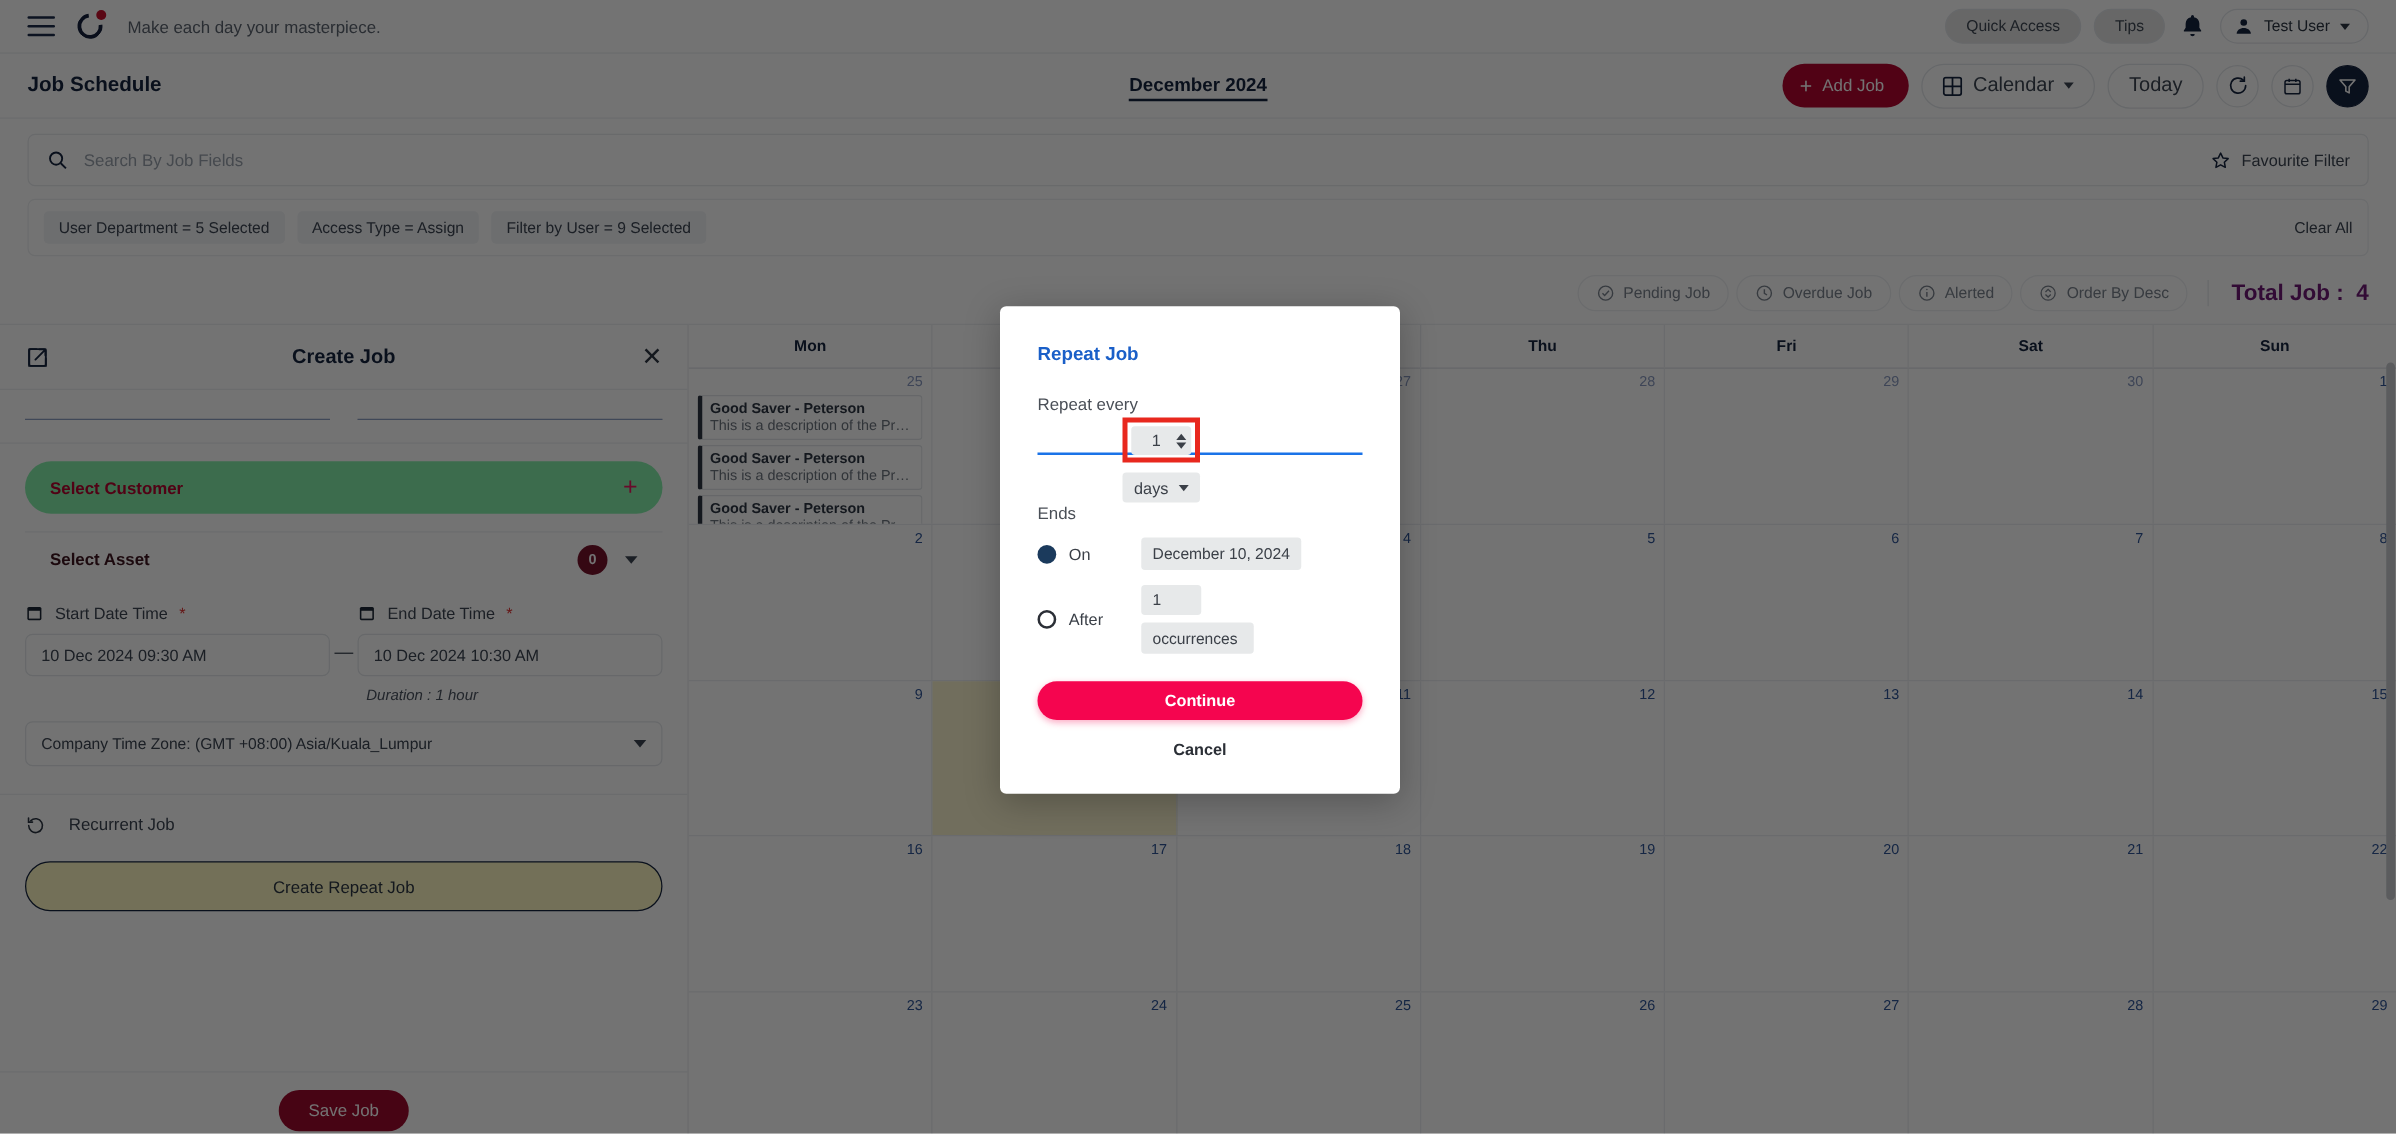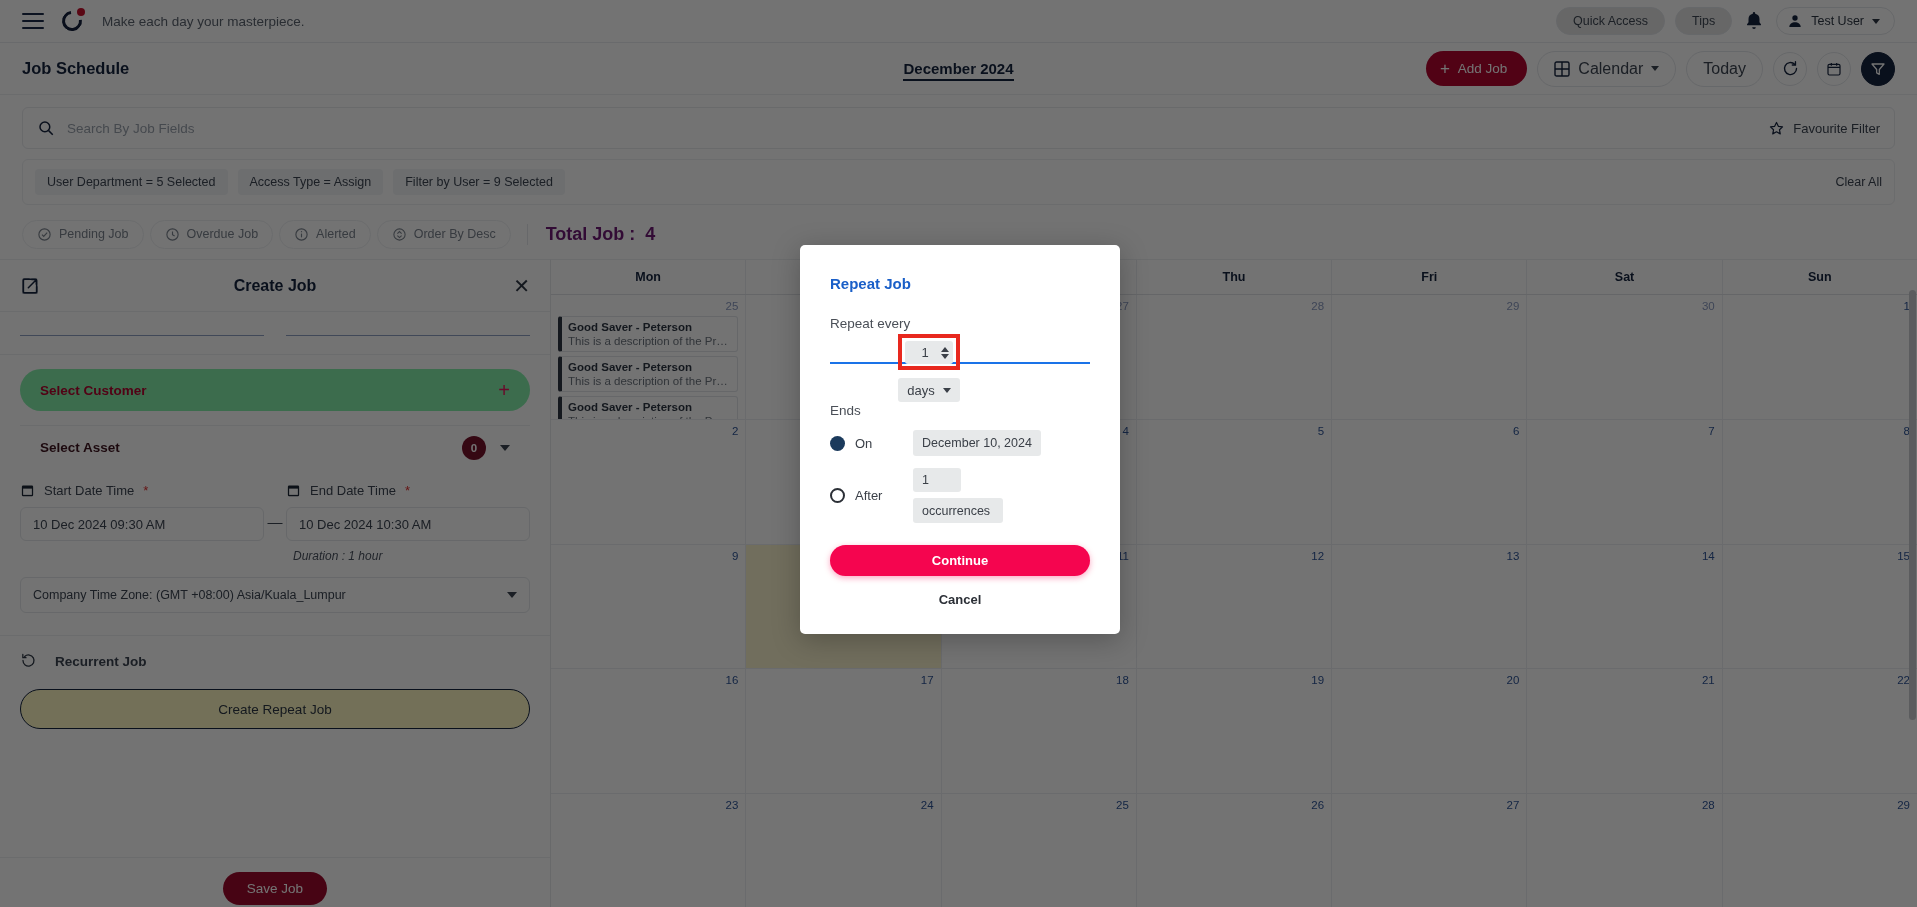--- a/index.html
+++ b/index.html
@@ -105,21 +105,21 @@
   }
   .chip {
     background: #f1f3f6; border-radius: 4px; padding: 6px 12px;
     font-size: 12.5px; color: #3d4653; cursor: pointer; white-space: nowrap;
   }
   .clear-all { margin-left: auto; font-size: 12.5px; color: #3d4653; cursor: pointer; }
 
   
   .status-bar {
     margin: 12px 22px 0 22px; display: flex; align-items: center;
-    gap: 6px; height: 34px;
+    justify-content: flex-end; gap: 6px; height: 34px;
   }
   .status-chip {
     border: 1px solid #edeff2; border-radius: 18px; padding: 6px 14px;
     display: flex; align-items: center; gap: 7px; font-size: 12.5px;
     color: #7b838e; background: #fff; cursor: pointer; white-space: nowrap;
   }
   .total-job {
     border-left: 1px solid #e4e7eb; padding-left: 18px; margin-left: 10px;
     font-size: 18px; font-weight: 700; color: #701a75; white-space: nowrap;
   }
@@ -179,21 +179,21 @@
   .dash { width: 22px; text-align: center; color: #3d4653; font-size: 15px; padding-top: 30px; }
   .duration { text-align: left; font-size: 12px; font-style: italic; color: #4b5360;
     padding: 8px 20px 0 293px; }
   .tz-select {
     margin: 14px 20px 0 20px; border: 1px solid #e4e7eb; border-radius: 6px;
     height: 36px; display: flex; align-items: center; padding: 0 12px;
     font-size: 12.5px; color: #3d4653; cursor: pointer;
   }
   .tz-select .chev-dn { margin-left: auto; }
   .recurrent-sect { border-top: 1px solid #edeff2; margin-top: 22px; padding: 16px 20px 0 20px; }
-  .recurrent-head { display: flex; align-items: flex-end; gap: 18px; font-size: 13.5px; color: #3d4653; font-weight: bold; }
+  .recurrent-head { display: flex; align-items: flex-start; gap: 18px; font-size: 13.5px; color: #3d4653; }
   .btn-repeat {
     margin-top: 20px; width: 100%; height: 40px; border: 1.6px solid #16243f;
     border-radius: 22px; background: #fef9c3; font-size: 13.5px; color: #2e3744;
     cursor: pointer; font-family: inherit;
   }
   .cp-footer {
     border-top: 1px solid #edeff2; height: 62px; display: flex;
     align-items: center; justify-content: center;
   }
   .btn-save {

